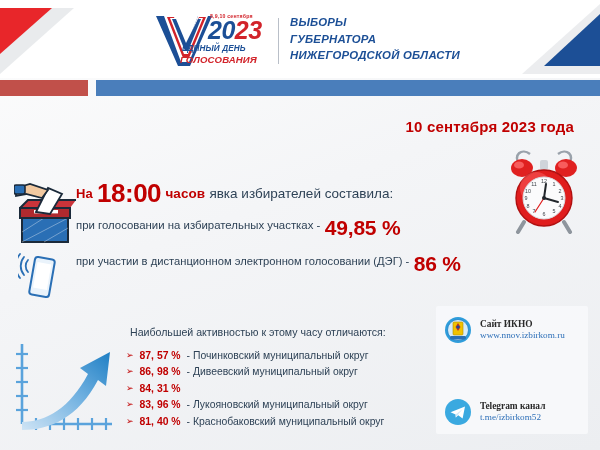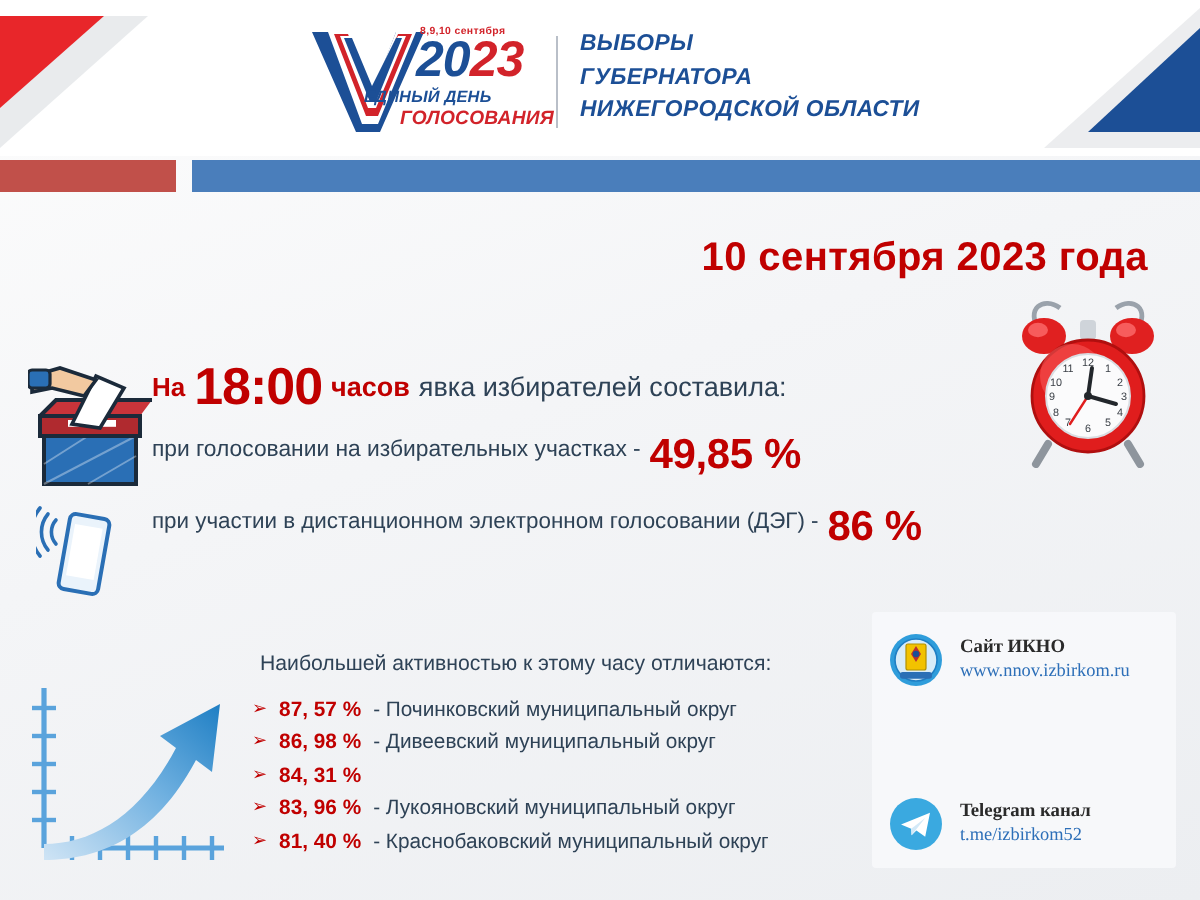--- a/index.html
+++ b/index.html
@@ -68,41 +68,41 @@
   .logo-2023 .c-b { color: #1c4f96; }
   .logo-2023 .c-r { color: #d2232a; }
   .logo-edin {
     position: absolute; left: 30px; top: 36px;
     font-size: 8.2px; font-weight: bold; font-style: italic;
     color: #1c4f96; letter-spacing: .1px; white-space: nowrap;
   }
   .logo-golos {
     position: absolute; left: 28px; top: 46px;
     font-size: 9.6px; font-weight: bold; font-style: italic;
-    color: #d2232a; letter-spacing: .1px; white-space: nowrap; margin-left: 20px;
+    color: #d2232a; letter-spacing: .1px; white-space: nowrap;
   }
   .logo-div {
     position: absolute; left: 126px; top: 10px;
     width: 1px; height: 46px; background: #b9bfc8;
   }
   .hdr-title {
     position: absolute; left: 290px; top: 14px;
     font-size: 11.4px; font-weight: bold; font-style: italic;
     color: #1c4f96; line-height: 16.5px; letter-spacing: .2px;
   }
 
   
   .stripe { position: absolute; left: 0; top: 80px; width: 600px; height: 16px; }
   .stripe-red  { position: absolute; left: 0;  top: 0; width: 88px;  height: 16px; background: #c1504a; }
   .stripe-blue { position: absolute; left: 96px; top: 0; width: 504px; height: 16px; background: #4a7ebb; }
 
   
   .date-line {
     position: absolute; right: 26px; top: 118px;
-    font-size: 20px; font-weight: bold; color: #c00000;
+    font-size: 15px; font-weight: bold; color: #c00000;
     letter-spacing: .2px;
   }
 
   
   .clock { position: absolute; left: 506px; top: 148px; width: 76px; height: 86px; }
 
   
   .ballot-icon { position: absolute; left: 14px; top: 182px; width: 62px; height: 64px; }
   .phone-icon  { position: absolute; left: 18px; top: 252px; width: 40px; height: 46px; }
   .arrow-icon  { position: absolute; left: 12px; top: 338px; width: 104px; height: 96px; }

